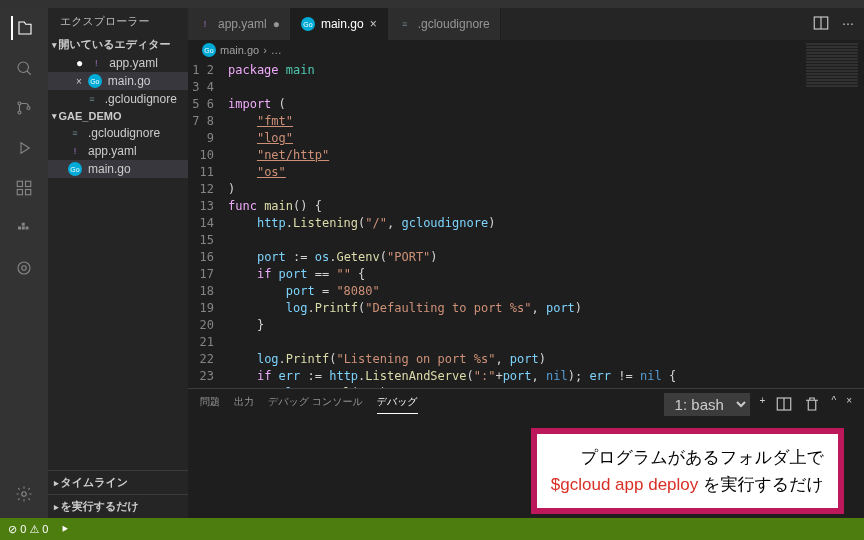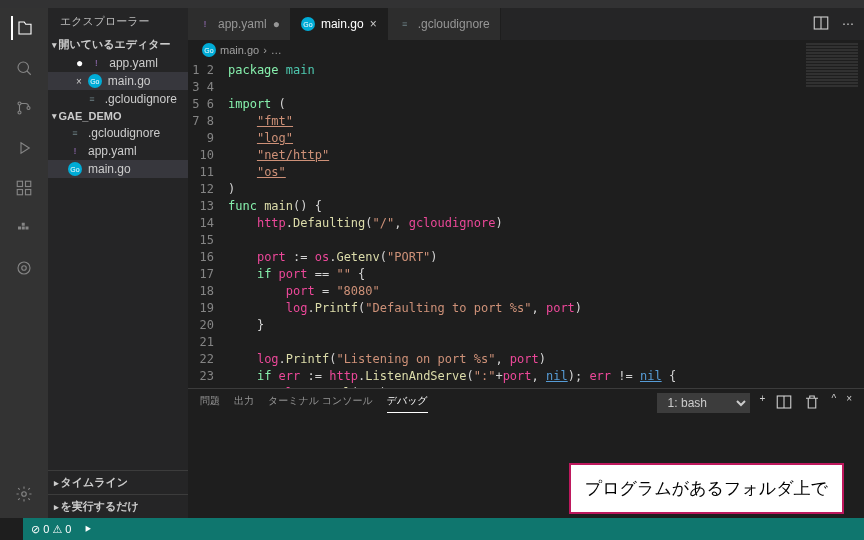--- a/index.html
+++ b/index.html
@@ -30,39 +30,39 @@
 .tab { display: flex; align-items: center; gap: 6px; padding: 0 10px; background: #2d2d2d; color: #969696; font-size: 12px; border-right: 1px solid #1e1e1e; cursor: pointer; }
 .tab.active { background: #1e1e1e; color: #ffffff; }
 .tab .close { font-size: 12px; color: #cccccc; }
 .tab-actions { margin-left: auto; display: flex; align-items: center; gap: 12px; padding-right: 10px; color: #cccccc; }
 .breadcrumb { padding: 3px 14px; font-size: 11px; color: #a0a0a0; display: flex; align-items: center; gap: 4px; }
 .code-area { flex: 1; display: flex; overflow: hidden; font-family: Menlo, Consolas, monospace; font-size: 12px; line-height: 17px; position: relative; }
 .gutter { width: 40px; text-align: right; color: #858585; padding-right: 14px; padding-top: 2px; }
 .code { flex: 1; padding-top: 2px; white-space: pre; color: #d4d4d4; }
 .minimap { position: absolute; right: 2px; top: 34px; width: 60px; height: 120px; opacity: 0.35; }
 .minimap div { height: 2px; background: #555; margin: 1px 4px; }
-.k-keyword { color: #86efac; }
+.k-keyword { color: #f0abfc; }
 .k-string { color: #ce9178; }
 .k-string.u { text-decoration: underline; }
 .k-func { color: #dcdcaa; }
 .k-type { color: #4ec9b0; }
-.k-var { color: #ec4899; }
-.k-const { color: #569cd6; text-decoration: underline; }
+.k-var { color: #7dd3fc; }
+.k-const { color: #569cd6; }
 .panel { height: 130px; border-top: 1px solid #3c3c3c; background: #1e1e1e; display: flex; flex-direction: column; gap: 8px; }
 .panel-tabs { display: flex; padding: 4px 12px 0; gap: 14px; font-size: 10px; color: #969696; align-items: center; }
 .panel-tabs .ptab { padding-bottom: 4px; cursor: pointer; }
 .panel-tabs .ptab.active { color: #ffffff; border-bottom: 1px solid #fff; }
 .panel-tabs .right { margin-left: auto; display: flex; align-items: center; gap: 10px; }
-.term-select { background: #3c3c3c; color: #ccc; border: 1px solid #3c3c3c; font-size: 12px; padding: 1px 25px 1px 6px; }
+.term-select { background: #3c3c3c; color: #ccc; border: 1px solid #3c3c3c; font-size: 15px; padding: 1px 8px 1px 6px; }
 .panel-actions { display: flex; gap: 10px; color: #cccccc; }
 .terminal { flex: 1; padding: 6px 12px; font-family: Menlo, Consolas, monospace; font-size: 11px; color: #cccccc; }
 .cursor { display: inline-block; width: 6px; height: 12px; background: #cccccc; vertical-align: middle; }
-.callout { position: absolute; right: 20px; bottom: 26px; background: #ffffff; color: #000; border: 2px solid #be185d; padding: 10px 14px; font-size: 17px; line-height: 1.6; text-align: right; }
+.callout { position: absolute; right: 20px; bottom: 26px; background: #ffffff; color: #000; border: 6px solid #be185d; padding: 10px 14px; font-size: 17px; line-height: 1.6; text-align: right; }
 .callout .cmd { color: #d93025; }
-.statusbar { position: absolute; bottom: 0; left: 0; right: 0; height: 22px; background: #0f766e; color: #ffffff; display: flex; align-items: center; font-size: 11px; padding: 0 8px; gap: 12px; margin-left: 23px; }
+.statusbar { position: absolute; bottom: 0; left: 0; right: 0; height: 22px; background: #4d7c0f; color: #ffffff; display: flex; align-items: center; font-size: 11px; padding: 0 8px; gap: 12px; }
 .statusbar .right { margin-left: auto; display: flex; gap: 12px; }
 svg { width: 18px; height: 18px; }
 </style>
 </head>
 <body>
 
 <div class="titlebar"></div>
 
 <div class="main">
   <div class="activity-bar">
@@ -236,21 +236,21 @@
 </div>
       <div class="code" id="code"><span class="k-keyword">package</span> <span class="k-type">main</span>
 
 <span class="k-keyword">import</span> (
     <span class="k-string u">"fmt"</span>
     <span class="k-string u">"log"</span>
     <span class="k-string u">"net/http"</span>
     <span class="k-string u">"os"</span>
 )
 <span class="k-keyword">func</span> <span class="k-func">main</span>() {
-    <span class="k-var">http</span>.<span class="k-func">Defaulting</span>(<span class="k-string">"/"</span>, <span class="k-var">gcloudignore</span>)
+    <span class="k-var">http</span>.<span class="k-func">Listening</span>(<span class="k-string">"/"</span>, <span class="k-var">gcloudignore</span>)
 
     <span class="k-var">port</span> := <span class="k-var">os</span>.<span class="k-func">Getenv</span>(<span class="k-string">"PORT"</span>)
     <span class="k-keyword">if</span> <span class="k-var">port</span> == <span class="k-string">""</span> {
         <span class="k-var">port</span> = <span class="k-string">"8080"</span>
         <span class="k-var">log</span>.<span class="k-func">Printf</span>(<span class="k-string">"Defaulting to port %s"</span>, <span class="k-var">port</span>)
     }
 
     <span class="k-var">log</span>.<span class="k-func">Printf</span>(<span class="k-string">"Listening on port %s"</span>, <span class="k-var">port</span>)
     <span class="k-keyword">if</span> <span class="k-var">err</span> := <span class="k-var">http</span>.<span class="k-func">ListenAndServe</span>(<span class="k-string">":"</span>+<span class="k-var">port</span>, <span class="k-const">nil</span>); <span class="k-var">err</span> != <span class="k-const">nil</span> {
         <span class="k-var">log</span>.<span class="k-func">Fatal</span>(<span class="k-var">err</span>)
@@ -279,21 +279,21 @@
         <div></div>
         <div></div>
         <div></div>
       </div>
 
     <div class="panel">
       <div class="panel-tabs">
         <div id="panel-tabs-container" style="display:flex;gap:14px">
             <div class="ptab">問題</div>
             <div class="ptab">出力</div>
-            <div class="ptab">ターミナル コンソール</div>
+            <div class="ptab">デバッグ コンソール</div>
             <div class="ptab active">デバッグ</div>
           </div>
         <div class="right">
           <select class="term-select"><option>1: bash</option></select>
           <div class="panel-actions">
             <span>+</span>
             <span><svg viewBox="0 0 24 24" width="12" height="12" fill="none" stroke="currentColor" stroke-width="1.5">
                   <rect x="3" y="4" width="18" height="16"></rect>
                   <path d="M12 4v16"></path>
                 </svg></span>
@@ -304,18 +304,19 @@
             <span>×</span>
           </div>
         </div>
       </div>
     </div>
   </div>
 </div>
 
 <div class="callout">
   <div>プログラムがあるフォルダ上で</div>
+  <div><span class="cmd">$gcloud app deploy</span><span> を実行するだけ</span></div>
 </div>
 
 <div class="statusbar">
   <span>⊘ 0 ⚠ 0</span>
   <span>⯈</span>
 </div>
 
 </body></html>

